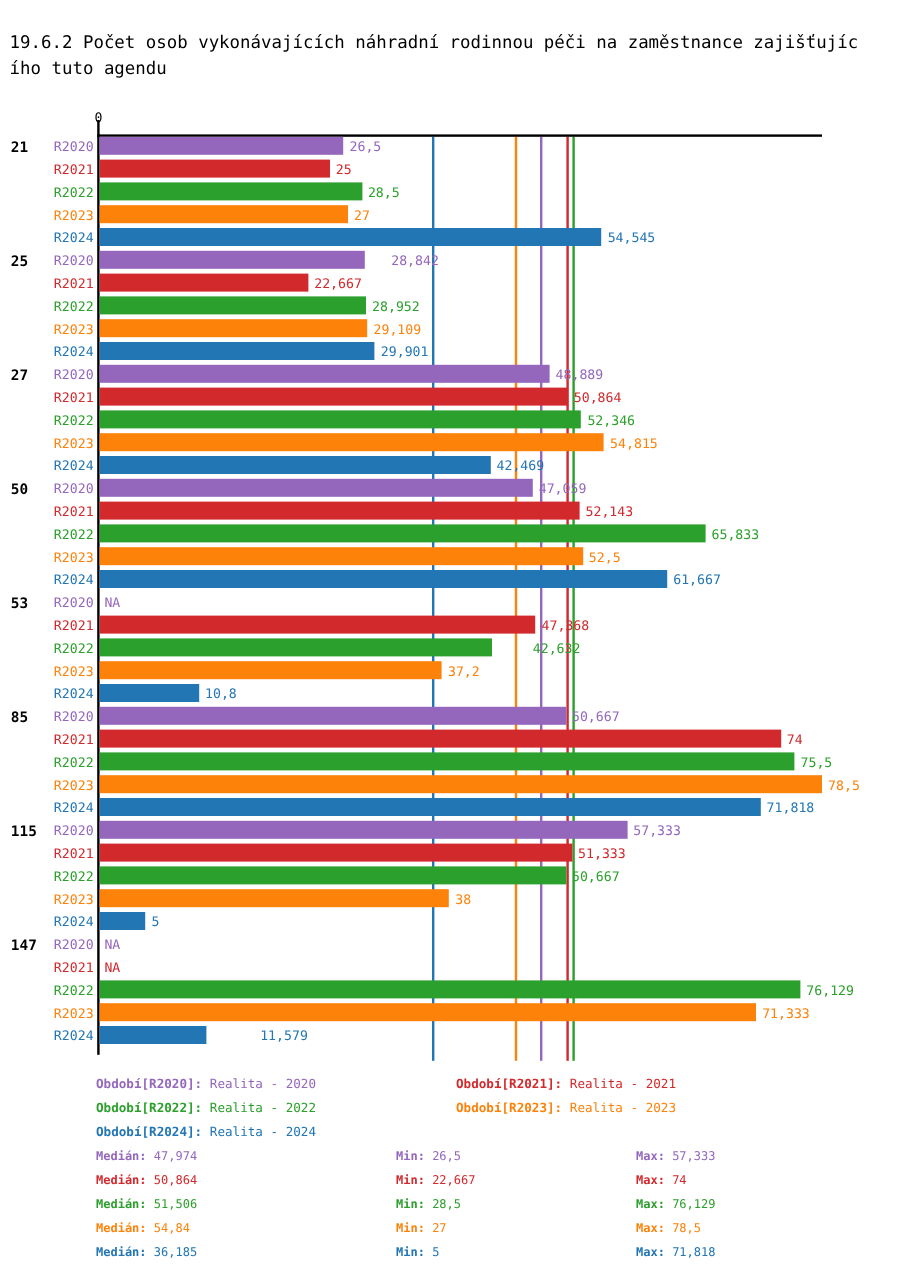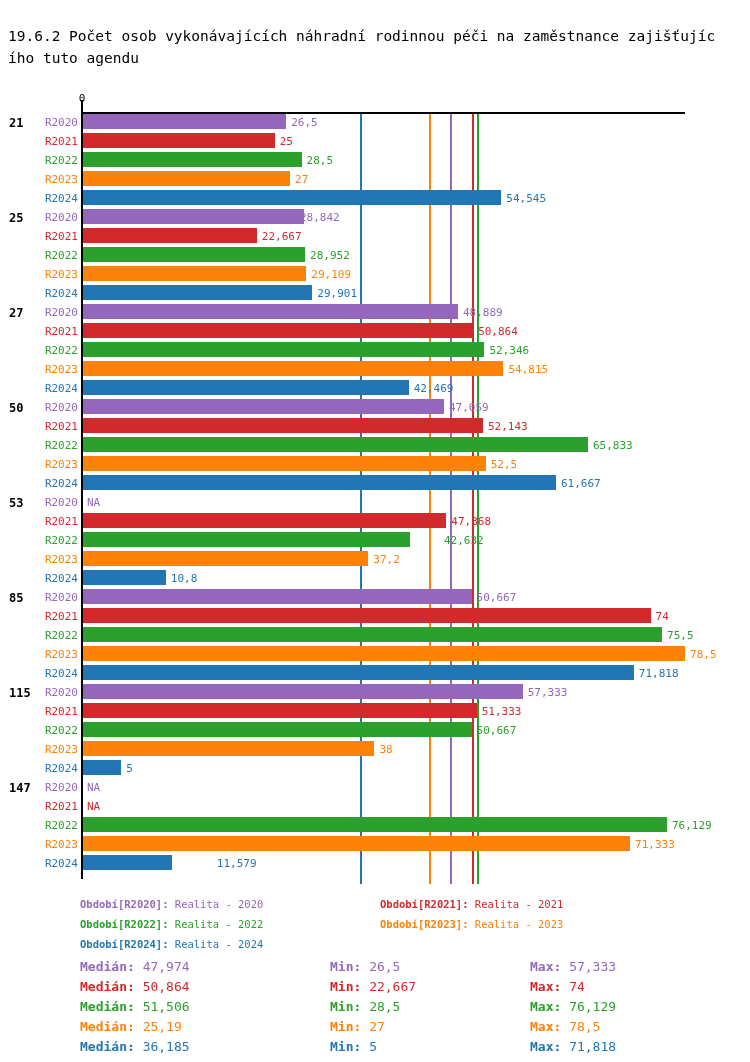--- a/index.html
+++ b/index.html
@@ -11,21 +11,21 @@
               font-size:11px; color:#000; }
   .axis-v   { position:absolute; left:81px; top:100px; width:2px; height:779px; background:#000; z-index:2; }
   .axis-h   { position:absolute; left:81px; top:112px; width:604px; height:2px; background:#000; z-index:2; }
   .median   { position:absolute; top:114px; width:2px; height:770px; z-index:1; }
   .bar      { position:absolute; height:15px; z-index:3; }
   .rowlab   { position:absolute; left:0; width:78px; text-align:right; font-size:11px;
               white-space:pre; z-index:4; }
   .vallab   { position:absolute; font-size:11px; white-space:pre; z-index:4; }
   .grouplab { position:absolute; left:9px; font-size:12px; font-weight:bold; color:#000; z-index:4; }
   .legend-item { position:absolute; font-size:10.5px; white-space:pre; }
-  .stat-cell   { position:absolute; font-size:13px; white-space:pre; }
+  .stat-cell   { position:absolute; font-size:10px; white-space:pre; }
   .b { font-weight:bold; }
 </style>
 </head>
 <body>
 
 <div class="page">
   <div class="tline" style="top:28px">19.6.2 Počet osob vykonávajících náhradní rodinnou péči na zaměstnance zajišťujíc</div>
   <div class="tline" style="top:50px">ího tuto agendu</div>
 
   <div class="chart" id="chart">
@@ -49,21 +49,21 @@
       <div class="vallab" style="left: 306.595px; top: 154px; color: rgb(44, 160, 44);">28,5</div>
       <div class="rowlab" style="top: 173px; color: rgb(252, 130, 10);">R2023</div>
       <div class="bar" style="left: 83px; top: 171px; width: 207.09px; background: rgb(252, 130, 10);"></div>
       <div class="vallab" style="left: 295.09px; top: 173px; color: rgb(252, 130, 10);">27</div>
       <div class="rowlab" style="top: 192px; color: rgb(34, 118, 180);">R2024</div>
       <div class="bar" style="left: 83px; top: 190px; width: 418.36px; background: rgb(34, 118, 180);"></div>
       <div class="vallab" style="left: 506.36px; top: 192px; color: rgb(34, 118, 180);">54,545</div>
       <div class="grouplab" style="top: 211px;">25</div>
       <div class="rowlab" style="top: 211px; color: rgb(148, 103, 189);">R2020</div>
       <div class="bar" style="left: 83px; top: 209px; width: 221.218px; background: rgb(148, 103, 189);"></div>
-      <div class="vallab" style="left: 300px; top: 211px; color: rgb(148, 103, 189); text-align: right;">28,842</div>
+      <div class="vallab" style="left: 326px; top: 211px; color: rgb(148, 103, 189); text-align: right;">28,842</div>
       <div class="rowlab" style="top: 230px; color: rgb(210, 41, 45);">R2021</div>
       <div class="bar" style="left: 83px; top: 228px; width: 173.856px; background: rgb(210, 41, 45);"></div>
       <div class="vallab" style="left: 261.856px; top: 230px; color: rgb(210, 41, 45);">22,667</div>
       <div class="rowlab" style="top: 249px; color: rgb(44, 160, 44);">R2022</div>
       <div class="bar" style="left: 83px; top: 247px; width: 222.062px; background: rgb(44, 160, 44);"></div>
       <div class="vallab" style="left: 310.062px; top: 249px; color: rgb(44, 160, 44);">28,952</div>
       <div class="rowlab" style="top: 268px; color: rgb(252, 130, 10);">R2023</div>
       <div class="bar" style="left: 83px; top: 266px; width: 223.266px; background: rgb(252, 130, 10);"></div>
       <div class="vallab" style="left: 311.266px; top: 268px; color: rgb(252, 130, 10);">29,109</div>
       <div class="rowlab" style="top: 287px; color: rgb(34, 118, 180);">R2024</div>
@@ -174,20 +174,20 @@
   <div id="stats">
       <div class="stat-cell" style="left: 80px; top: 959px; color: rgb(148, 103, 189);"><span class="b">Medián: </span><span>47,974</span></div>
       <div class="stat-cell" style="left: 330px; top: 959px; color: rgb(148, 103, 189);"><span class="b">Min: </span><span>26,5</span></div>
       <div class="stat-cell" style="left: 530px; top: 959px; color: rgb(148, 103, 189);"><span class="b">Max: </span><span>57,333</span></div>
       <div class="stat-cell" style="left: 80px; top: 979px; color: rgb(210, 41, 45);"><span class="b">Medián: </span><span>50,864</span></div>
       <div class="stat-cell" style="left: 330px; top: 979px; color: rgb(210, 41, 45);"><span class="b">Min: </span><span>22,667</span></div>
       <div class="stat-cell" style="left: 530px; top: 979px; color: rgb(210, 41, 45);"><span class="b">Max: </span><span>74</span></div>
       <div class="stat-cell" style="left: 80px; top: 999px; color: rgb(44, 160, 44);"><span class="b">Medián: </span><span>51,506</span></div>
       <div class="stat-cell" style="left: 330px; top: 999px; color: rgb(44, 160, 44);"><span class="b">Min: </span><span>28,5</span></div>
       <div class="stat-cell" style="left: 530px; top: 999px; color: rgb(44, 160, 44);"><span class="b">Max: </span><span>76,129</span></div>
-      <div class="stat-cell" style="left: 80px; top: 1019px; color: rgb(252, 130, 10);"><span class="b">Medián: </span><span>25,19</span></div>
+      <div class="stat-cell" style="left: 80px; top: 1019px; color: rgb(252, 130, 10);"><span class="b">Medián: </span><span>54,84</span></div>
       <div class="stat-cell" style="left: 330px; top: 1019px; color: rgb(252, 130, 10);"><span class="b">Min: </span><span>27</span></div>
       <div class="stat-cell" style="left: 530px; top: 1019px; color: rgb(252, 130, 10);"><span class="b">Max: </span><span>78,5</span></div>
       <div class="stat-cell" style="left: 80px; top: 1039px; color: rgb(34, 118, 180);"><span class="b">Medián: </span><span>36,185</span></div>
       <div class="stat-cell" style="left: 330px; top: 1039px; color: rgb(34, 118, 180);"><span class="b">Min: </span><span>5</span></div>
       <div class="stat-cell" style="left: 530px; top: 1039px; color: rgb(34, 118, 180);"><span class="b">Max: </span><span>71,818</span></div>
     </div>
 </div>
 
 </body></html>

